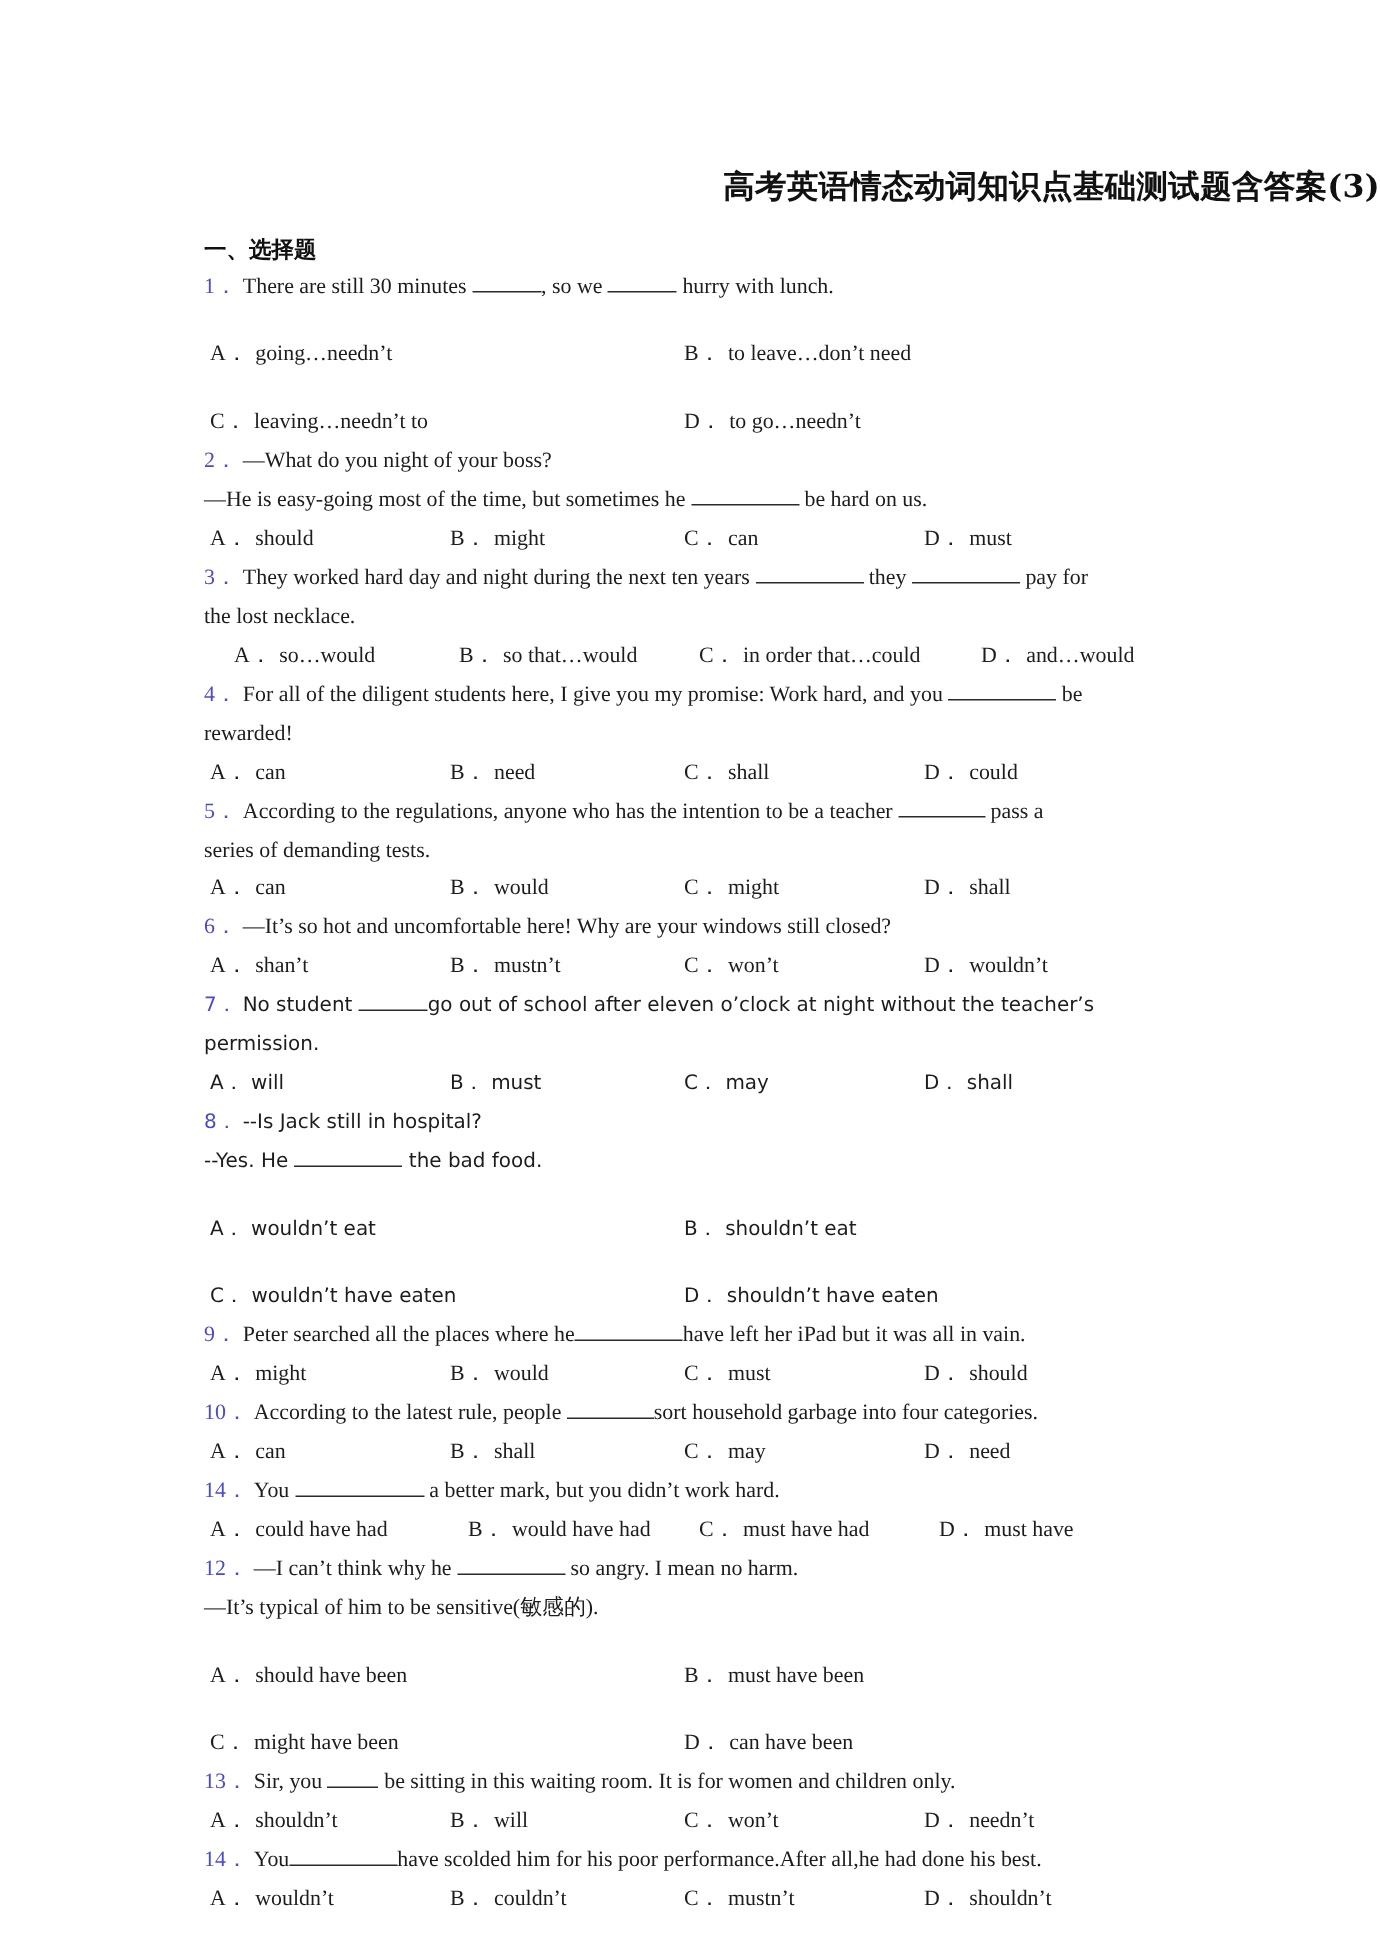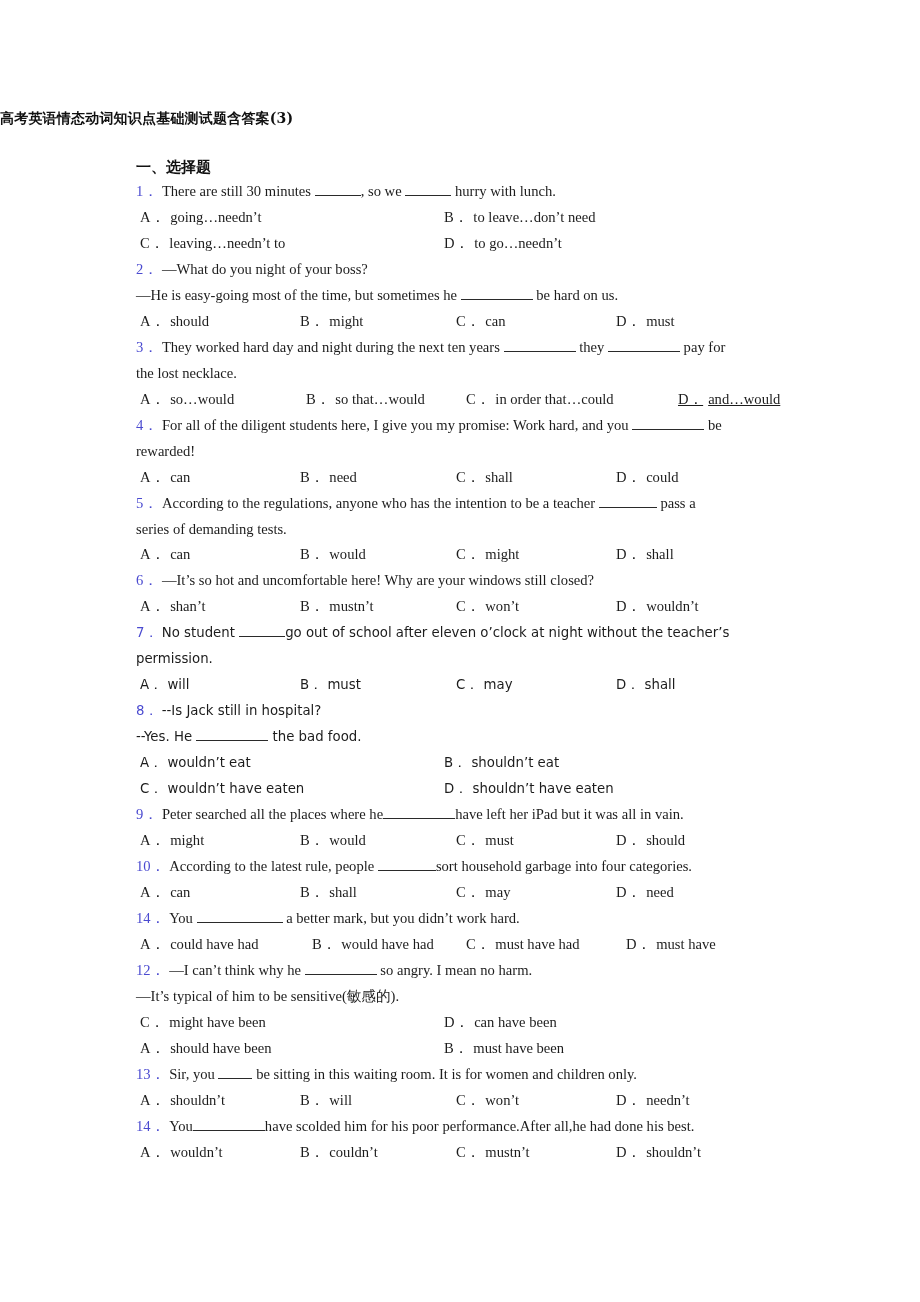--- a/index.html
+++ b/index.html
@@ -22,24 +22,24 @@
     height: 1302px;
     box-sizing: border-box;
   }
 
   
   .doc-title {
     position: absolute;
     left: 0;
     top: 110px;
     width: 920px;
-    text-align: left;
+    text-align: right;
     font-family: "DejaVu Serif", "Liberation Serif", serif;
     font-weight: bold;
-    font-size: 14px;
+    font-size: 21px;
     letter-spacing: 0.2px;
     color: #111;
   }
 
   
   .body-col {
     position: absolute;
     left: 136px;
     top: 158px;
     width: 652px;
@@ -76,52 +76,52 @@
   }
 
   
   .opts {
     position: relative;
     font-size: 14.6px;
     line-height: 1.78;
     height: 26px;
     color: #1c1c1c;
   }
-  .opts.two-col { height: 26px; }
+  .opts.two-col { height: 26px; margin-top: 19px; }
   .opt {
     position: absolute;
     top: 0;
     white-space: nowrap;
   }
   .opt .lab { margin-right: 5px; }
 
   
   .c1 { left: 4px; }
   .c2 { left: 164px; }
   .c3 { left: 320px; }
   .c4 { left: 480px; }
 
   
   .h1 { left: 4px; }
-  .h2 { left: 308px; text-align: center; }
+  .h2 { left: 320px; text-align: center; }
 
   
   .opts-flow {
     position: relative;
     font-size: 14.6px;
     line-height: 1.78;
     height: 26px;
     color: #1c1c1c;
     white-space: nowrap;
   }
   .opts-flow .opt { position: absolute; top: 0; }
-  .f1 { left: 4px; }
+  .f1 { left: 20px; }
   .f2 { left: 170px; text-align: center; }
   .f3 { left: 330px; }
-  .f4 { left: 542px; text-decoration: underline; }
+  .f4 { left: 518px; }
 
   
   .k1 { left: 4px; }
   .k2 { left: 176px; }
   .k3 { left: 330px; }
   .k4 { left: 490px; }
 
   
   .sans, .sans .q-stem, .sans .cont-line, .sans .opts, .sans .opt {
     font-family: "DejaVu Sans", "Liberation Sans", sans-serif;
@@ -269,26 +269,26 @@
         <div class="opt k2"><span class="lab">B．</span><span>would have had</span></div>
         <div class="opt k3"><span class="lab">C．</span><span>must have had</span></div>
         <div class="opt k4"><span class="lab">D．</span><span>must have</span></div>
       </div>
     </div>
 
     <div class="q">
       <div class="q-stem"><span class="q-num">12．</span><span>—I can’t think why he </span><span class="blank b-lg"></span><span> so angry. I mean no harm.</span></div>
       <div class="cont-line">—It’s typical of him to be sensitive(敏感的).</div>
       <div class="opts two-col">
+        <div class="opt h1"><span class="lab">A．</span><span>should have been</span></div>
+        <div class="opt h2"><span class="lab">B．</span><span>must have been</span></div>
+      </div>
+      <div class="opts two-col">
         <div class="opt h1"><span class="lab">C．</span><span>might have been</span></div>
         <div class="opt h2"><span class="lab">D．</span><span>can have been</span></div>
-      </div>
-      <div class="opts two-col">
-        <div class="opt h1"><span class="lab">A．</span><span>should have been</span></div>
-        <div class="opt h2"><span class="lab">B．</span><span>must have been</span></div>
       </div>
     </div>
 
     <div class="q">
       <div class="q-stem"><span class="q-num">13．</span><span>Sir, you </span><span class="blank b-xs"></span><span> be sitting in this waiting room. It is for women and children only.</span></div>
       <div class="opts">
         <div class="opt c1"><span class="lab">A．</span><span>shouldn’t</span></div>
         <div class="opt c2"><span class="lab">B．</span><span>will</span></div>
         <div class="opt c3"><span class="lab">C．</span><span>won’t</span></div>
         <div class="opt c4"><span class="lab">D．</span><span>needn’t</span></div>

